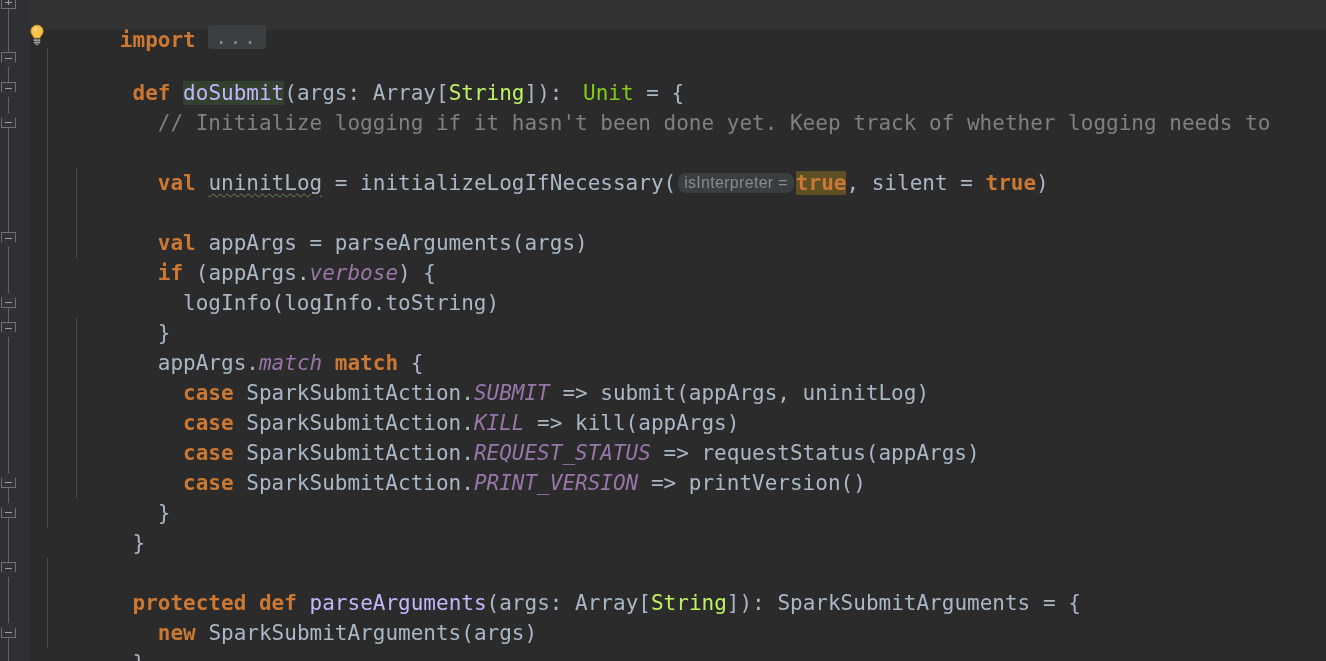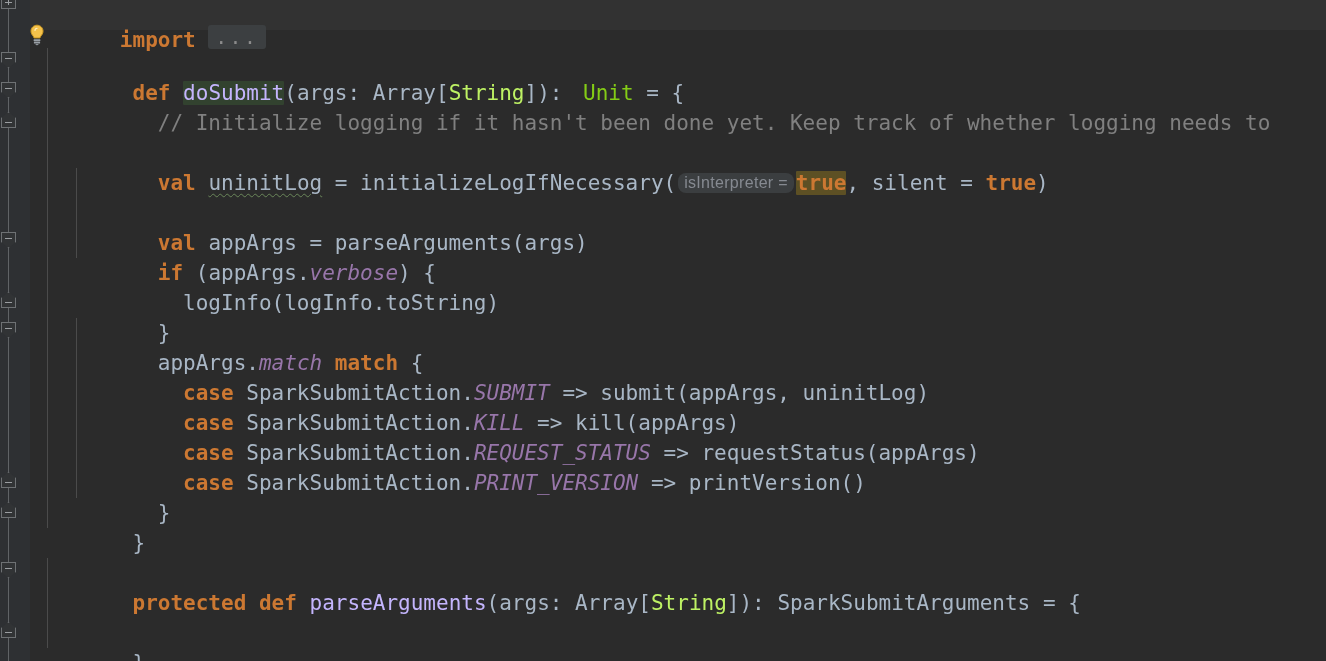--- a/index.html
+++ b/index.html
@@ -258,20 +258,23 @@
     <div class="line" style="top:498px;">
       <span class="line-text"><span class="pln"> </span><span class="pln">}</span></span>
     </div>
 
     <div class="line" style="top:528px;"><span class="line-text"> </span></div>
 
     <div class="line" style="top:558px;">
       <span class="line-text"><span class="pln"> </span><span class="kw">protected</span><span class="pln"> </span><span class="kw">def</span><span class="pln"> </span><span class="meth">parseArguments</span><span class="pln">(args: Array[</span><span class="str-type">String</span><span class="pln">]): SparkSubmitArguments = {</span></span>
     </div>
 
+    <div class="line" style="top:588px;">
+      <span class="line-text"><span class="pln">   </span><span class="kw">new</span><span class="pln"> SparkSubmitArguments(args)</span></span>
+    </div>
 
     <div class="line" style="top:618px;">
       <span class="line-text"><span class="pln"> </span><span class="pln">}</span></span>
     </div>
 
   </div>
 
   <div id="gutter">
     <div id="gutter-strip"></div>
 

